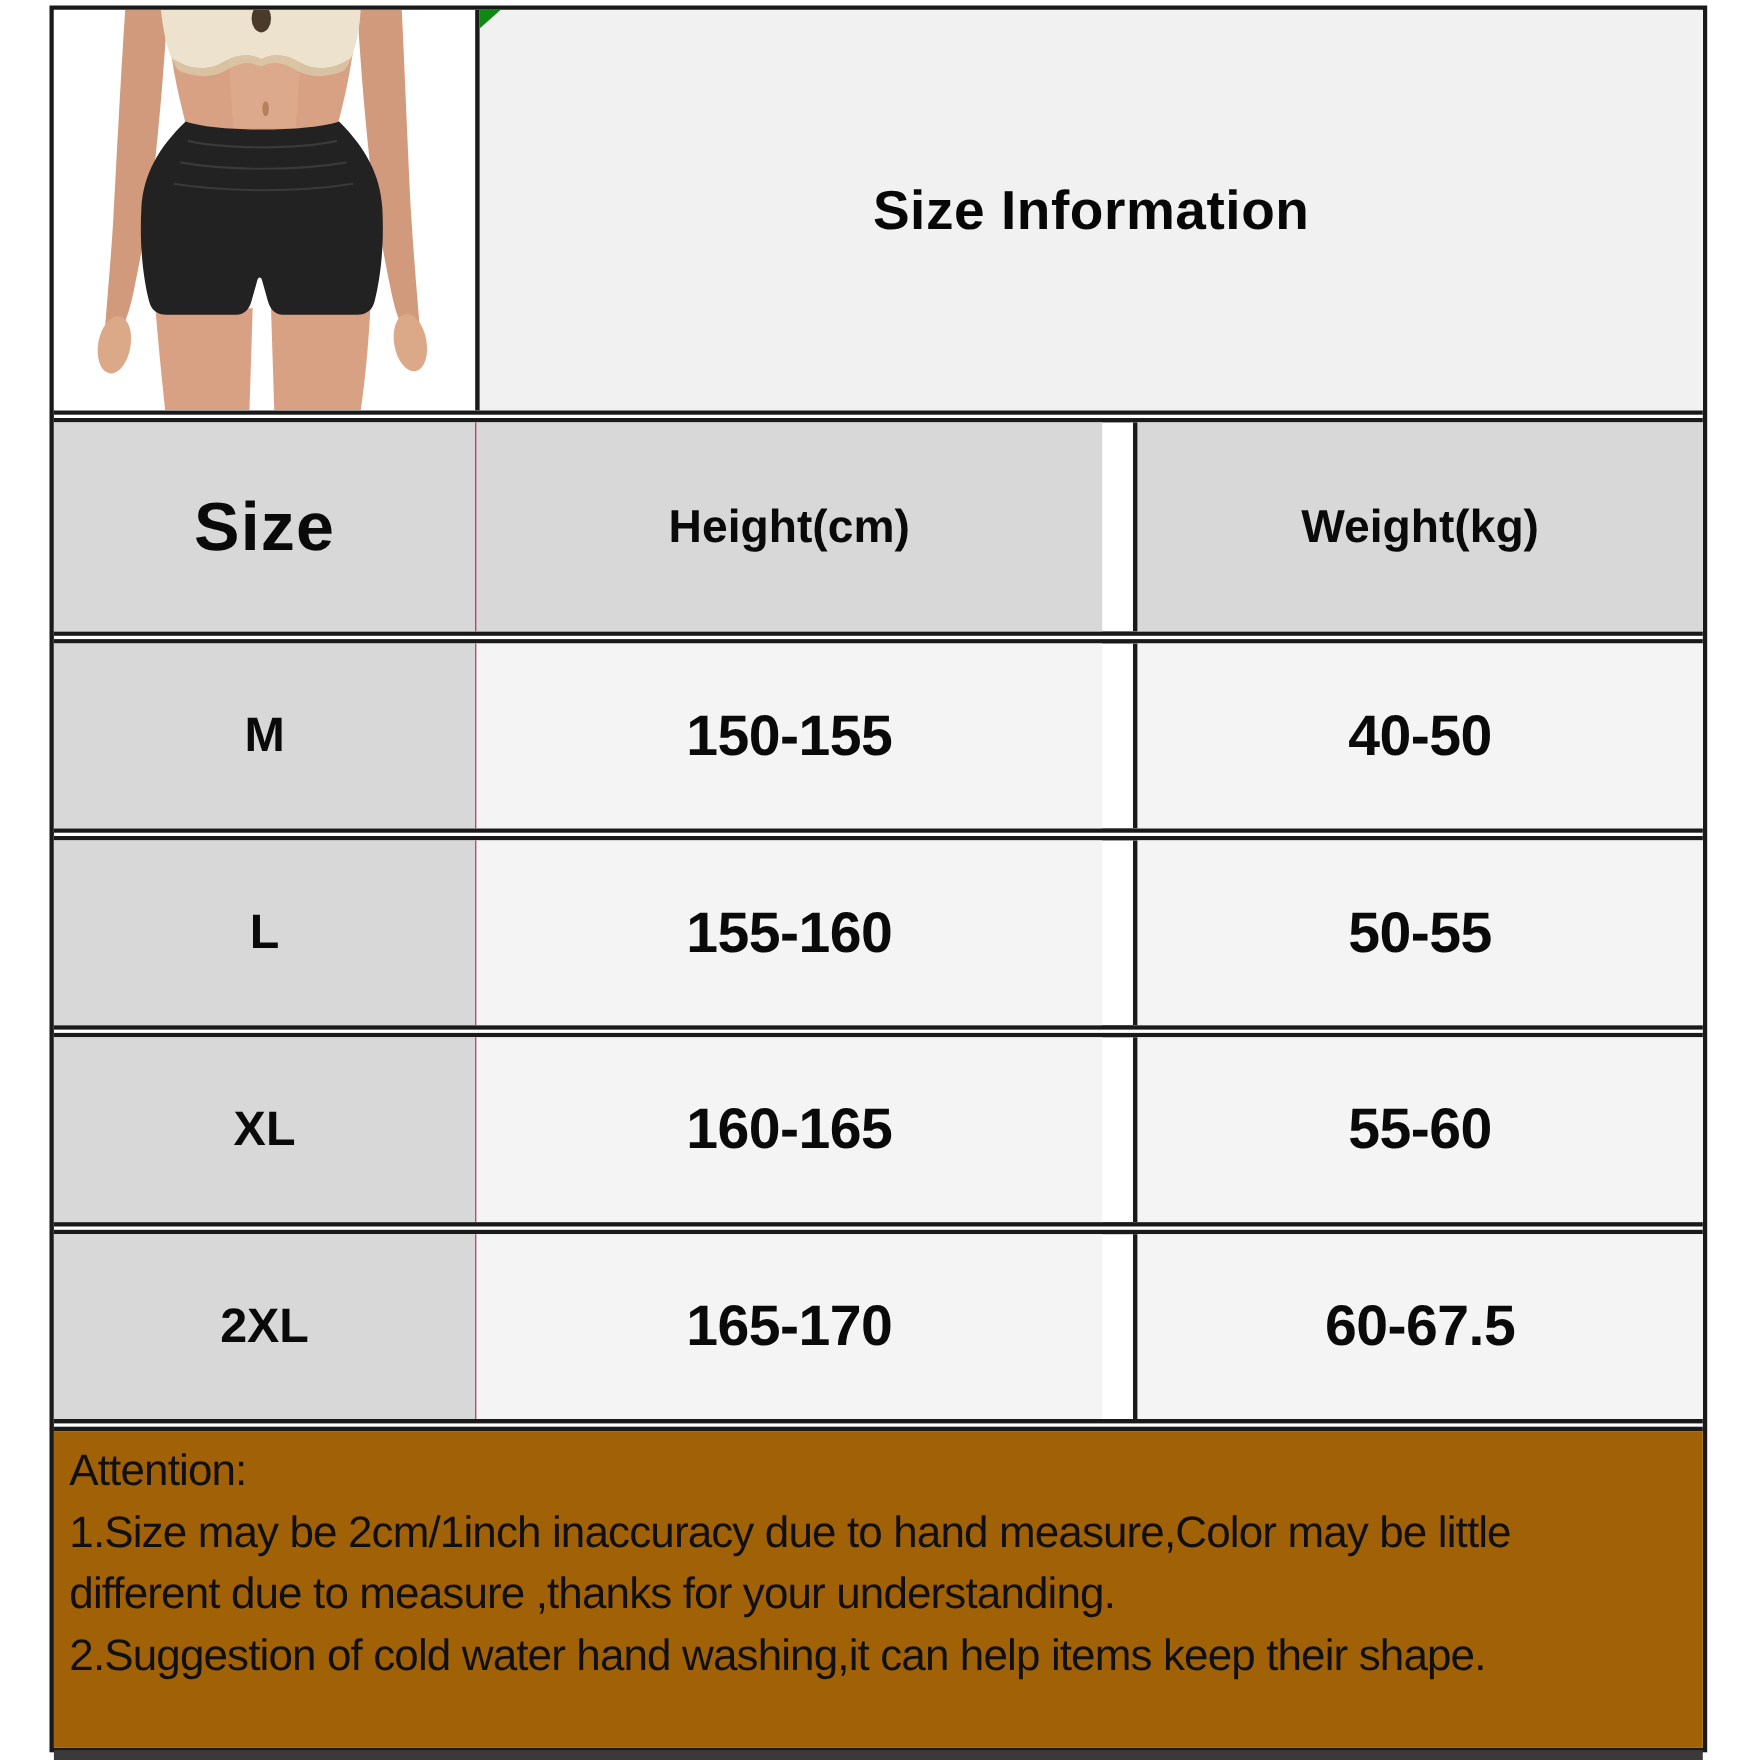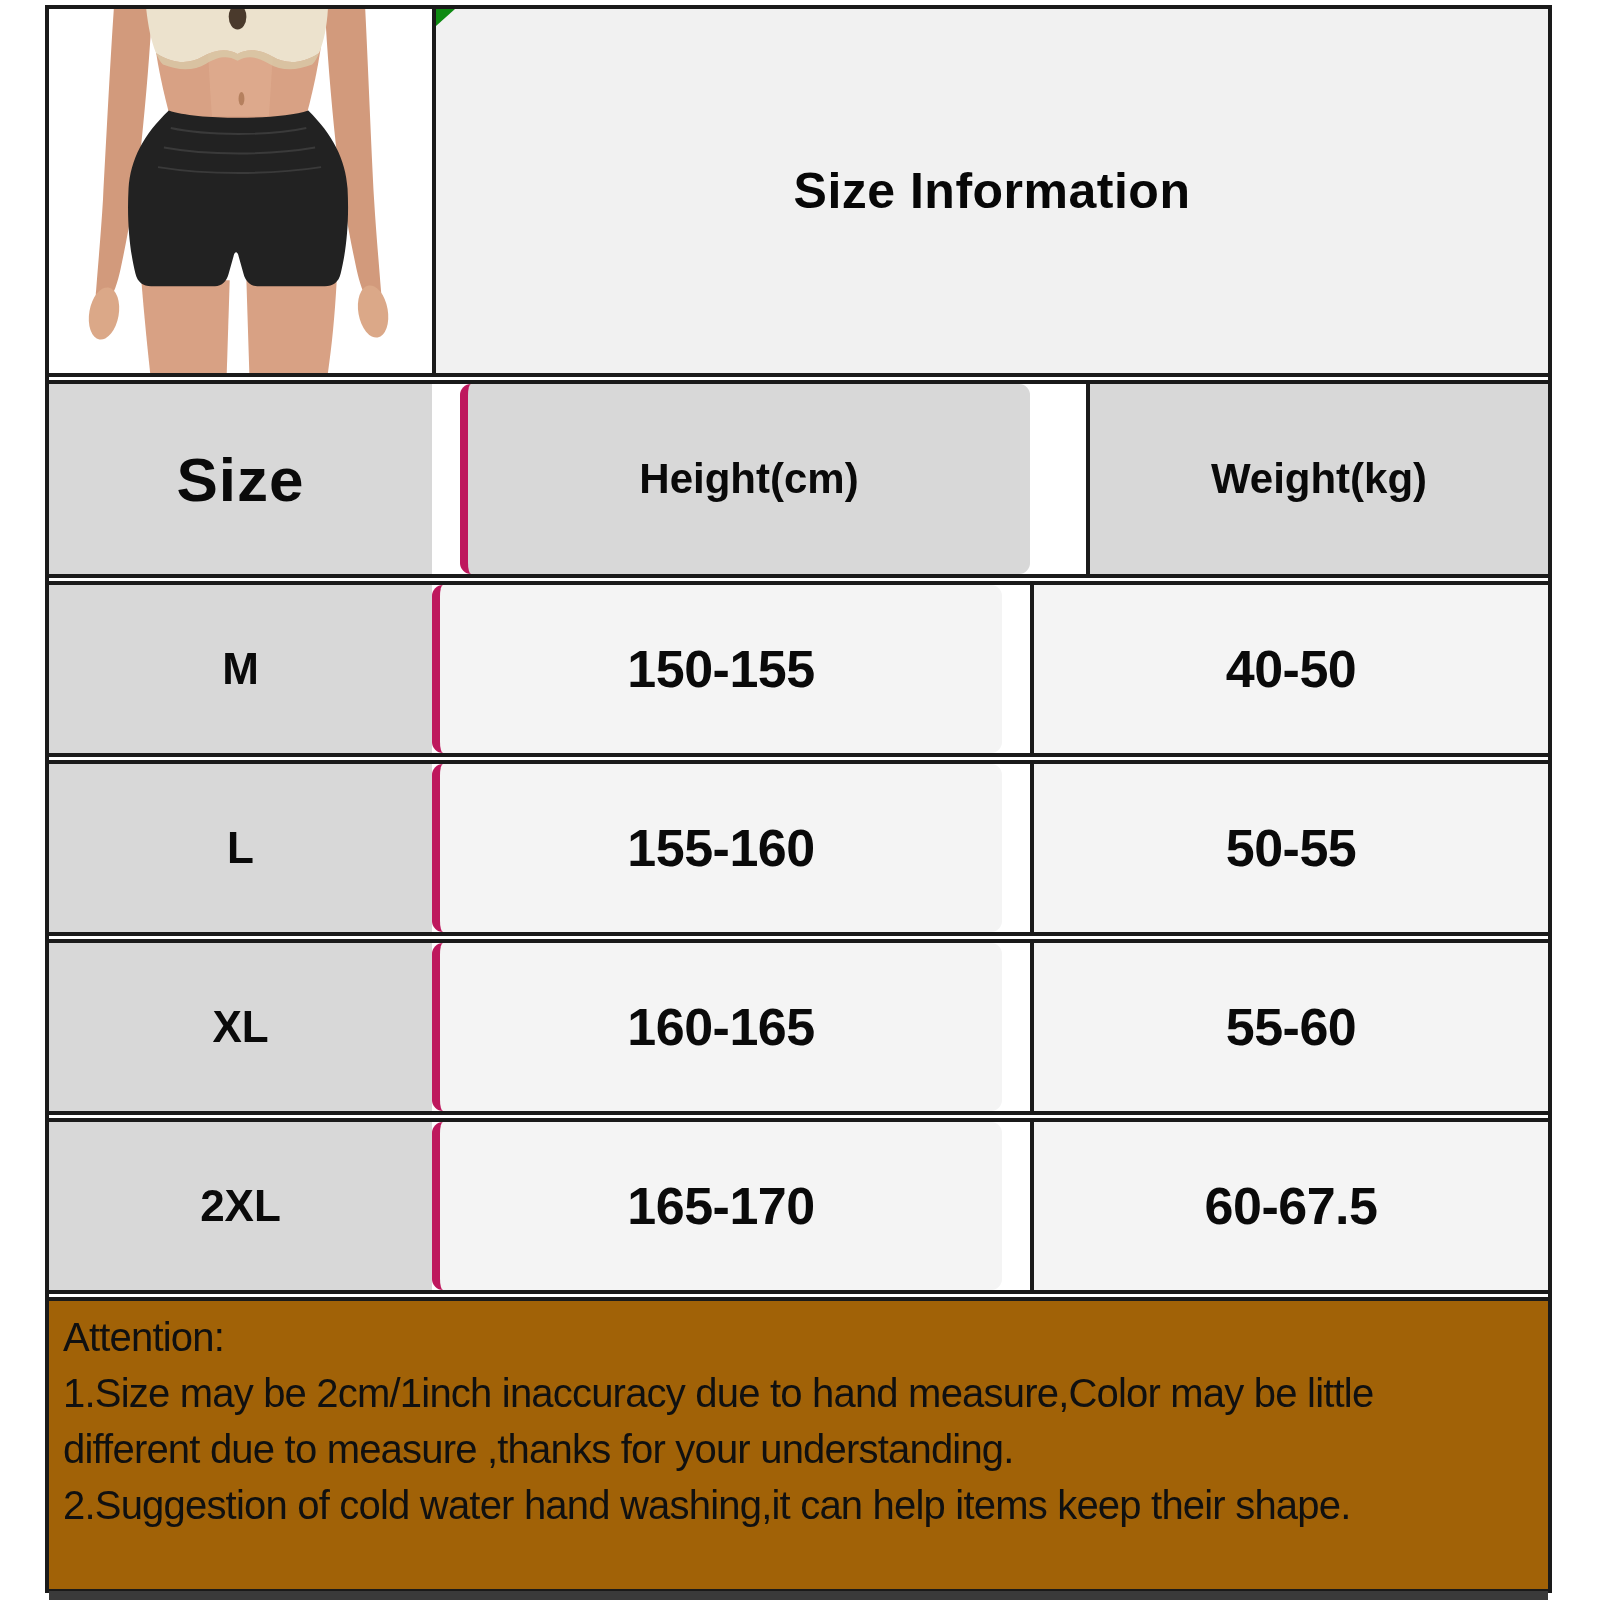--- a/index.html
+++ b/index.html
@@ -29,32 +29,32 @@
   .row {
     display: flex;
     border-top: 4px solid #1a1a1a;
     border-bottom: 4px solid #1a1a1a;
     background: #ffffff;
   }
   .row:first-child { border-top: none; }
   .row:last-child { border-bottom: none; }
 
   .row-media  { height: 368px; }
-  .row-head   { height: 198px; gap: 28px; }
+  .row-head   { height: 198px; }
   .row-data   { height: 176px; }
   .row-note   { height: 292px; }
 
   .cell {
     display: flex;
     align-items: center;
     justify-content: center;
     height: 100%;
   }
   .c1  { width: 383px; flex: none; }
-  .c2  { width: 570px; flex: none; border-left: 8px solid #be185d; border-radius: 11px; }
+  .c2  { width: 570px; flex: none; border-left: 1px solid #be185d; }
   .c3  { flex: 1; border-left: 4px solid #1a1a1a; margin-left: 28px; }
   .c23 { flex: 1; border-left: 4px solid #1a1a1a; }
 
   .media-cell { background: #ffffff; padding: 0; overflow: hidden; }
   .media-cell svg { display: block; width: 100%; height: 100%; }
 
   .title-cell { background: #f1f1f1; position: relative; }
   .title-text {
     font-size: 50px;
     font-weight: bold;

